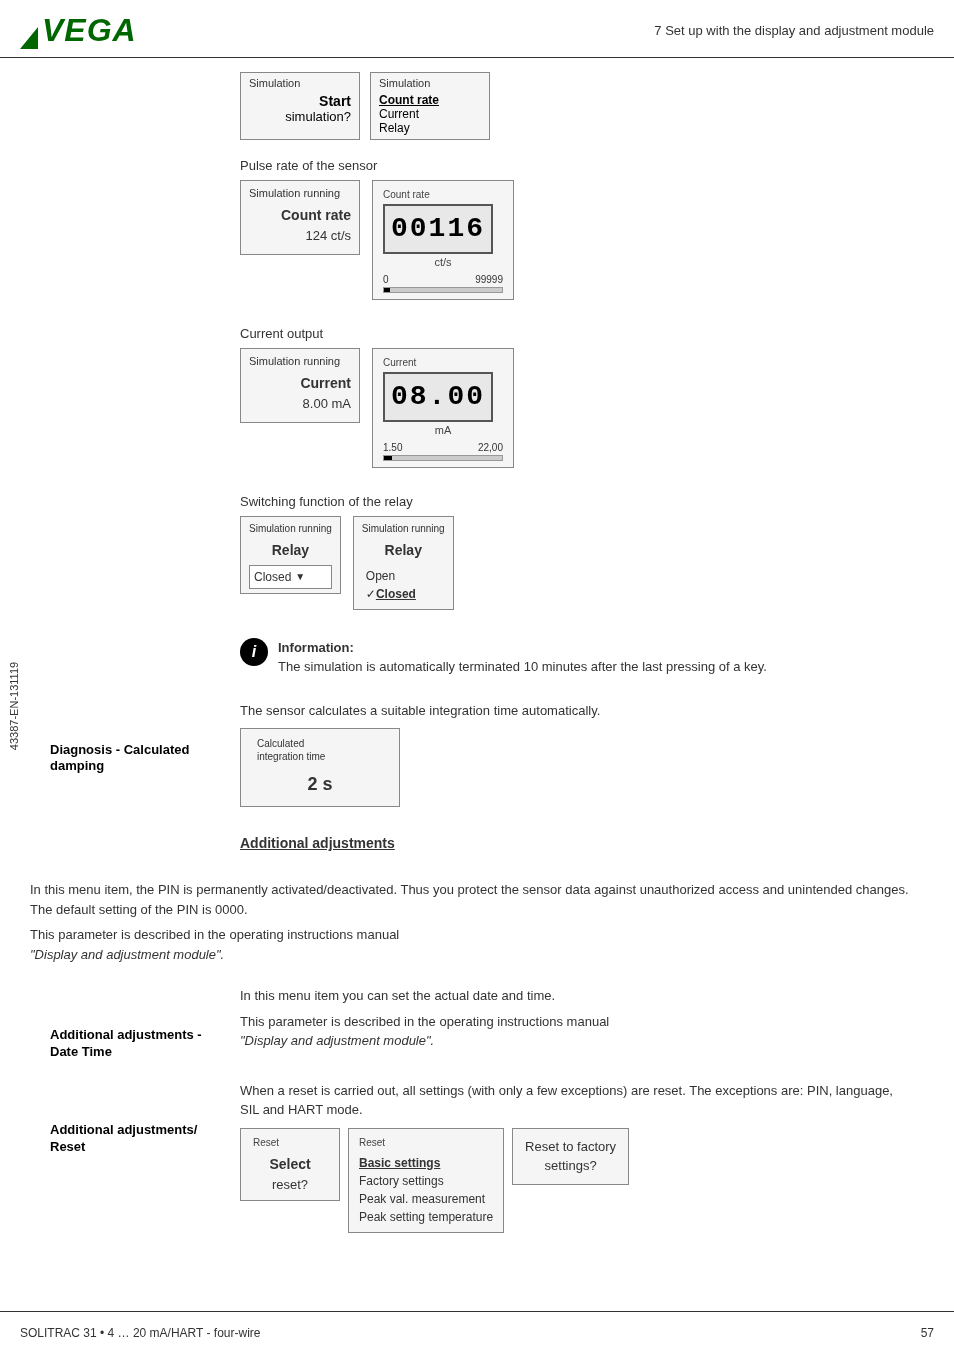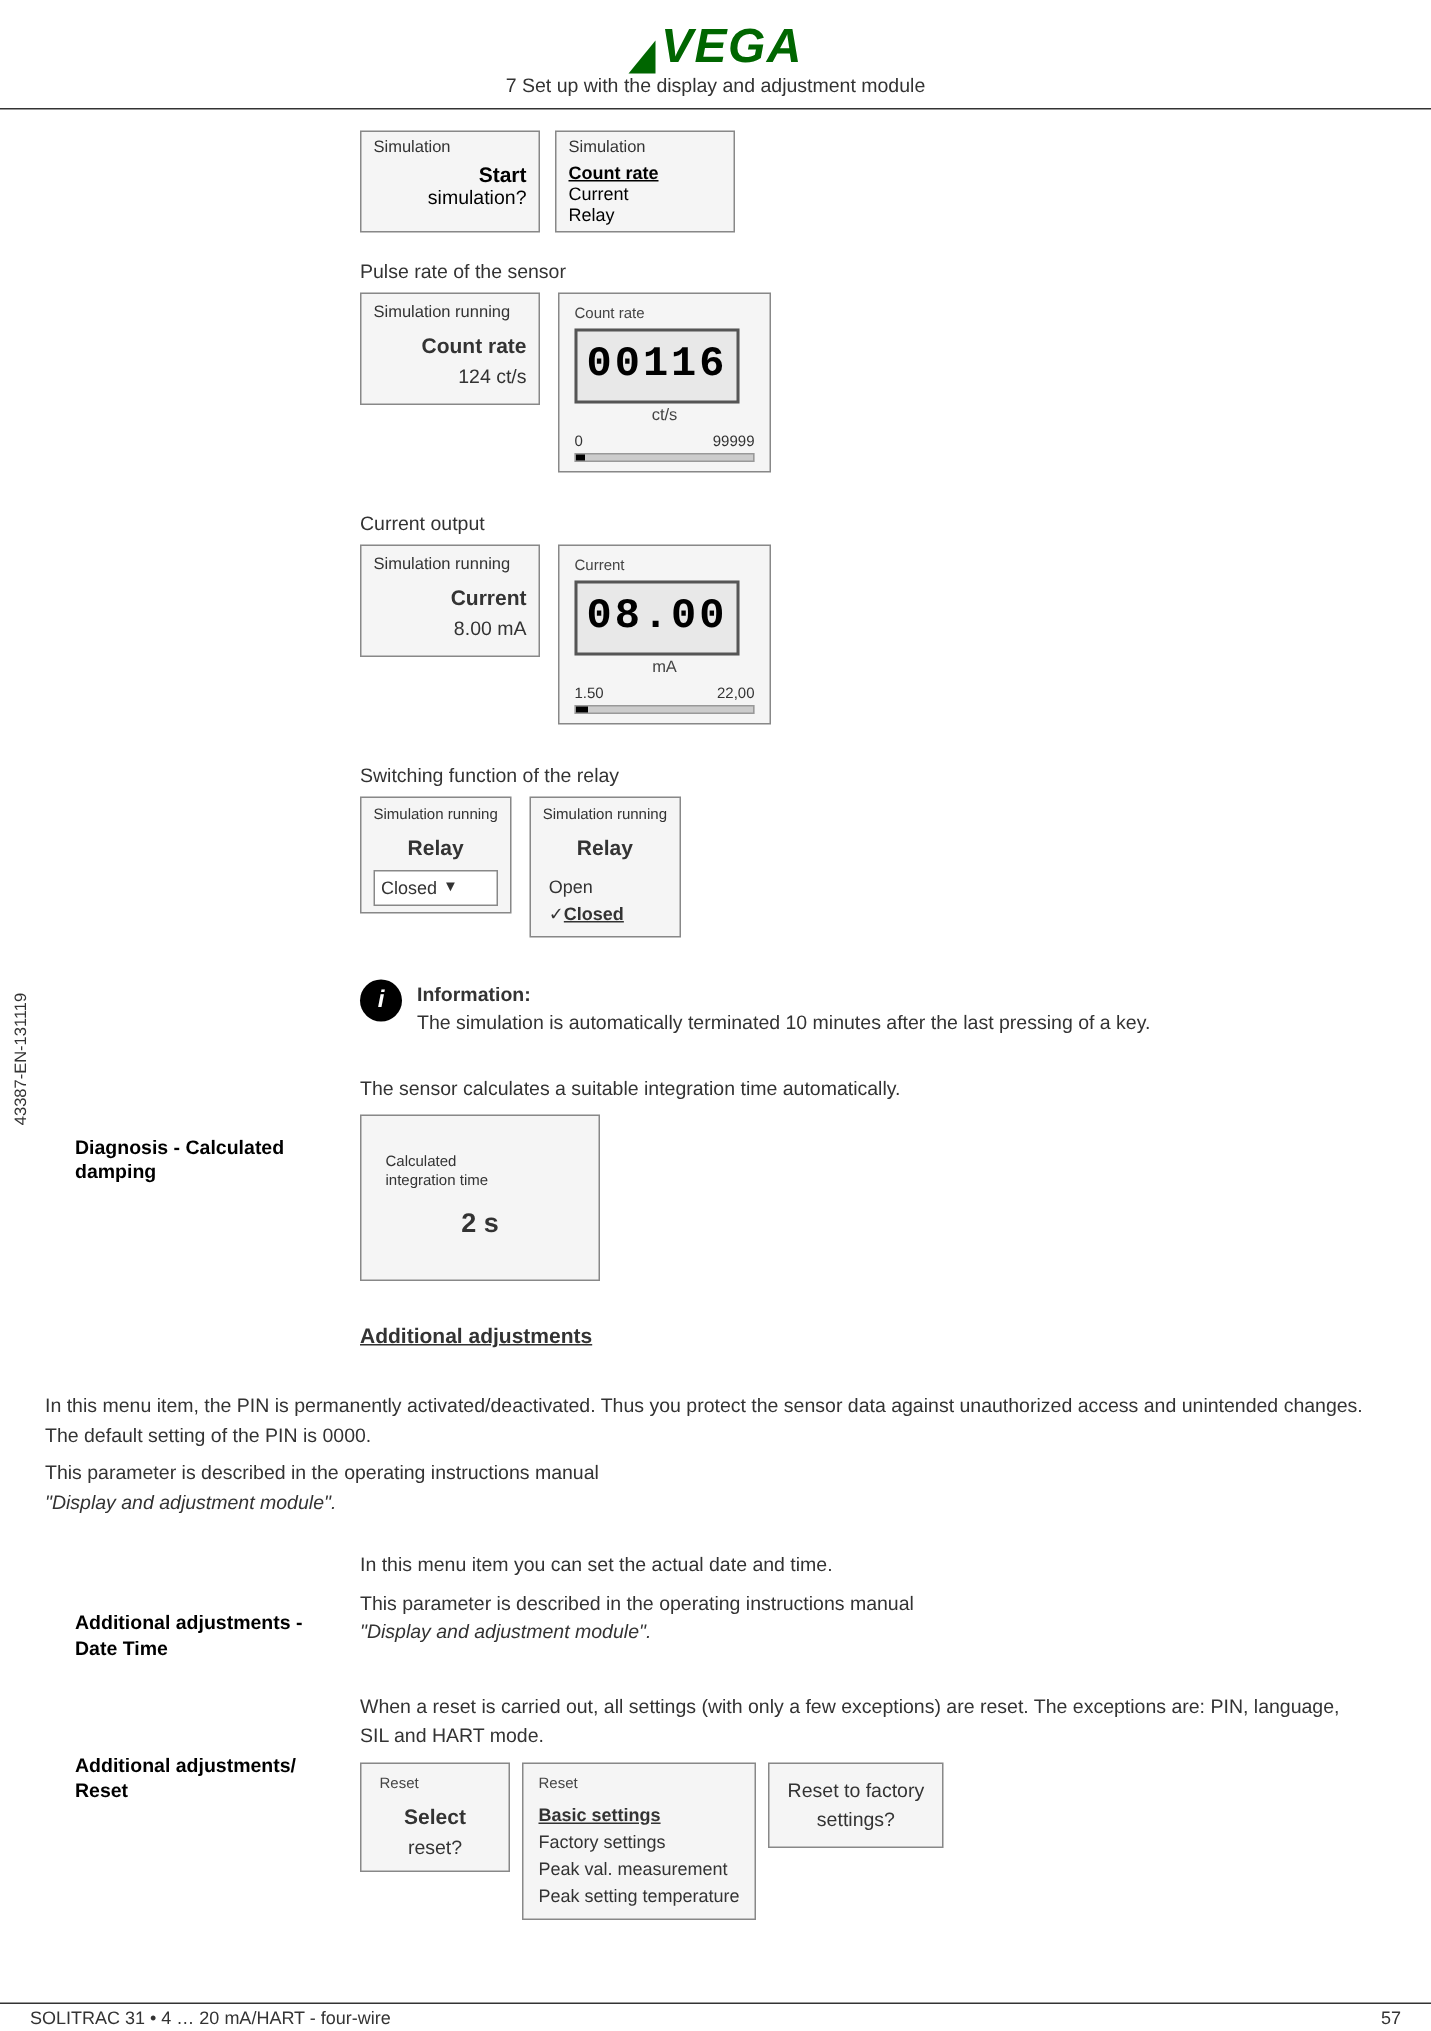--- a/index.html
+++ b/index.html
@@ -12,21 +12,20 @@
       position: relative;
     }
 
     
     .header {
       display: flex;
       align-items: center;
       justify-content: space-between;
       padding: 12px 20px 8px 20px;
       border-bottom: 1px solid #333;
-      flex-direction: column;
     }
     .logo {
       font-size: 32px;
       font-weight: 900;
       font-style: italic;
       color: #006600;
       letter-spacing: 1px;
     }
     .logo-triangle {
       display: inline-block;
@@ -179,21 +178,21 @@
       font-size: 13px;
       color: #000;
       margin-bottom: 4px;
       line-height: 1.3;
     }
 
     
     .calc-box {
       border: 1px solid #888;
       background: #f5f5f5;
-      padding: 24px 16px;
+      padding: 8px 16px;
       display: inline-block;
       min-width: 160px;
     }
     .calc-title {
       font-size: 10px;
       color: #333;
       line-height: 1.3;
     }
     .calc-value {
       font-size: 18px;
@@ -282,21 +281,21 @@
       text-align: center;
       font-size: 13px;
       min-width: 100px;
     }
 
     
     .footer {
       border-top: 1px solid #333;
       display: flex;
       justify-content: space-between;
-      padding: 2px 20px;
+      padding: 14px 20px;
       font-size: 12px;
       color: #333;
       position: absolute;
       bottom: 0;
       left: 0;
       right: 0;
     }
 
     
     .vertical-text {

